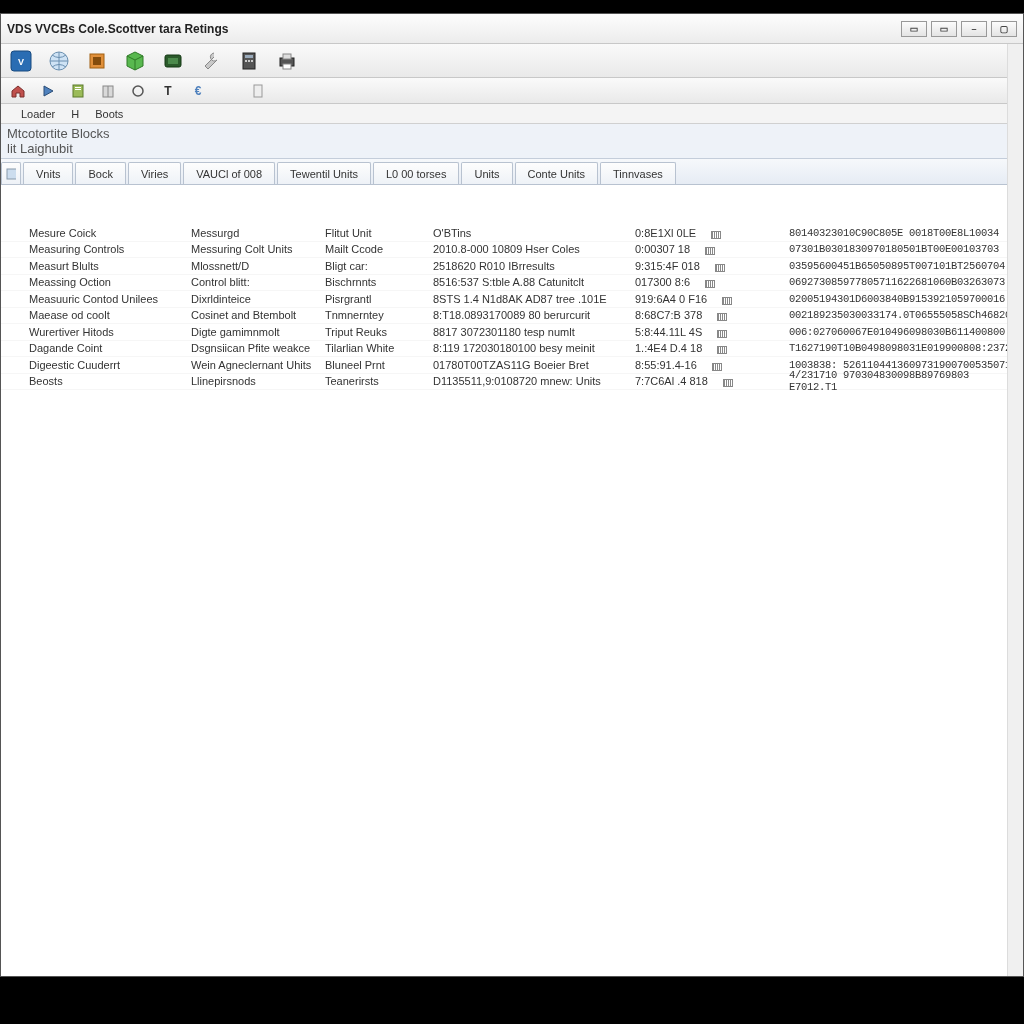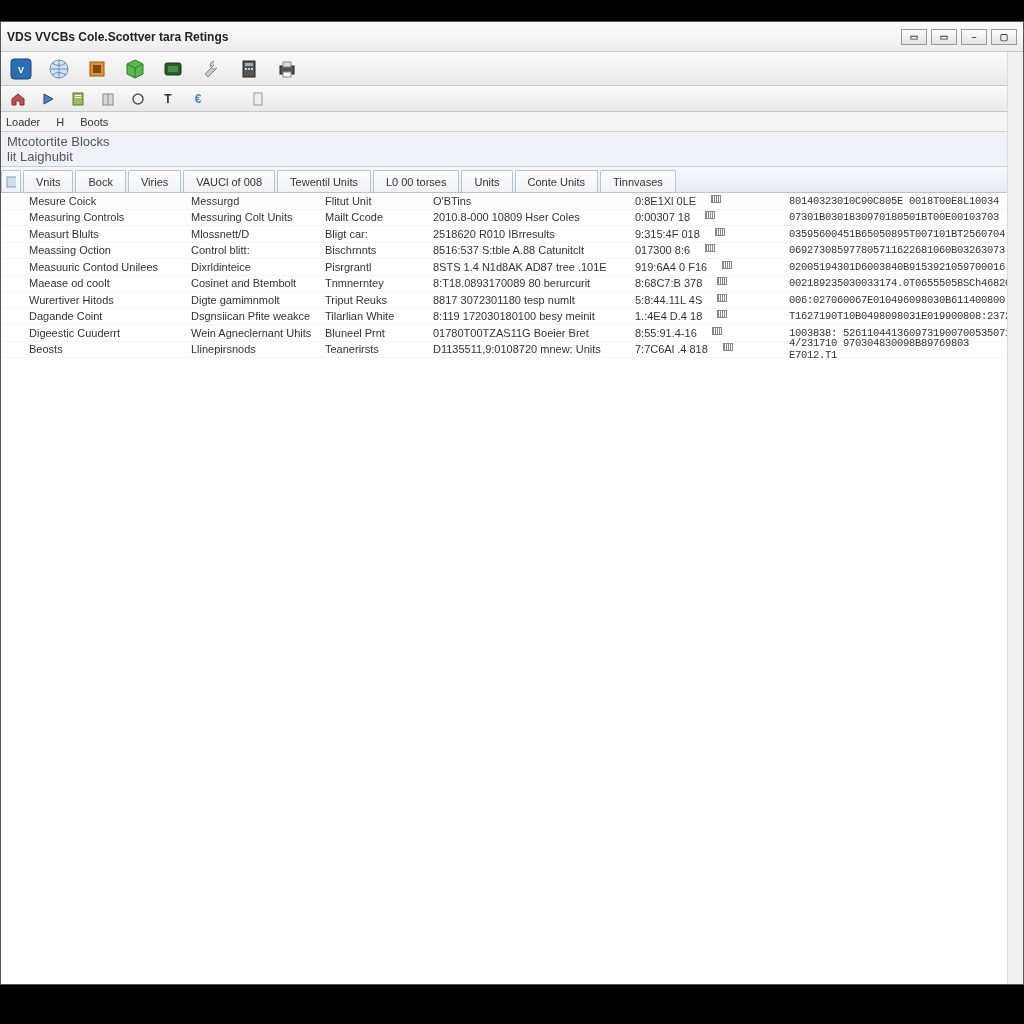--- a/index.html
+++ b/index.html
@@ -1,41 +1,41 @@
 <!DOCTYPE html>
 <html><head>
 <meta charset="utf-8">
 <style>
 * { margin: 0; padding: 0; box-sizing: border-box; font-family: Tahoma, "Segoe UI", sans-serif; }
 html, body { width: 1024px; height: 1024px; background: #000; overflow: hidden; }
-.outer { position: absolute; top: 21px; left: 0; width: 1024px; height: 964px; background: #f0f0f0; border: 1px solid #555; }
+.outer { position: absolute; top: 13px; left: 0; width: 1024px; height: 964px; background: #f0f0f0; border: 1px solid #555; }
 .titlebar { height: 30px; background: linear-gradient(#fdfdfd,#ececec); border-bottom: 1px solid #c8c8c8; display: flex; align-items: center; padding: 0 6px; font-size: 12px; color: #222; font-weight: bold; }
 .titlebar .spacer { flex: 1; }
 .win-btns { display: flex; gap: 4px; }
 .win-btn { width: 26px; height: 16px; border: 1px solid #999; background: linear-gradient(#fcfcfc,#e4e4e4); font-size: 9px; display: flex; align-items: center; justify-content: center; cursor: pointer; color: #444; }
 .toolbar1, .toolbar2 { background: linear-gradient(#fafafa,#e9e9e9); border-bottom: 1px solid #c8c8c8; display: flex; align-items: center; padding: 3px 8px; gap: 14px; }
 .toolbar1 { height: 34px; }
 .toolbar2 { height: 26px; gap: 12px; }
 .tb-icon { width: 24px; height: 24px; display: flex; align-items: center; justify-content: center; cursor: pointer; border-radius: 2px; }
 .tb-icon-sm { width: 18px; height: 18px; font-size: 12px; display: flex; align-items: center; justify-content: center; cursor: pointer; }
 svg { display: block; }
-.menubar { height: 20px; background: #f4f4f4; border-bottom: 1px solid #d0d0d0; display: flex; align-items: center; font-size: 11px; color: #333; padding: 0 5px; gap: 16px; }
+.menubar { height: 20px; background: #f4f4f4; border-bottom: 1px solid #d0d0d0; display: flex; align-items: center; font-size: 11px; color: #333; padding: 0 20px; gap: 16px; }
 .menubar span { cursor: pointer; }
 .context-strip { background: #eef2f8; border-bottom: 1px solid #c4cdda; font-size: 13px; color: #555; line-height: 15px; padding: 2px 6px; }
 .tabs { height: 26px; background: linear-gradient(#f6f8fb,#e6ecf4); border-bottom: 1px solid #b8c2d0; display: flex; align-items: flex-end; padding: 0 0; gap: 2px; }
 .tab { height: 22px; padding: 0 12px; font-size: 11px; color: #333; background: linear-gradient(#fdfdfd,#eef2f7); border: 1px solid #b8c2d0; border-bottom: none; display: flex; align-items: center; cursor: pointer; border-radius: 2px 2px 0 0; }
 .tab.sm-icon { padding: 0 4px; width: 20px; justify-content: center; }
 .section-head { height: 18px; background: #f9f9f9; border-bottom: 1px solid #e0e0e0; font-size: 11px; font-weight: bold; color: #222; padding: 2px 12px; }
-.grid { font-size: 11px; color: #333; }
+.grid { font-size: 11px; color: #333; margin-top: 40px; }
 .grid-row { display: flex; height: 16.5px; align-items: center; padding: 0 0 0 28px; border-bottom: 1px solid #f6f6f6; }
 .c0 { width: 162px; }
 .c1 { width: 134px; }
 .c2 { width: 108px; }
 .c3 { width: 202px; }
-.c4 { width: 154px; display: flex; align-items: flex-start; gap: 15px; }
+.c4 { width: 154px; display: flex; align-items: flex-end; gap: 15px; }
 .c5 { flex: 1; font-family: "Courier New", monospace; letter-spacing: -0.3px; font-size: 10.5px; color: #333; }
 .mini-glyph { width: 10px; height: 8px; background: repeating-linear-gradient(90deg,#888,#888 1px,#fff 1px,#fff 2px); border: 1px solid #888; display: inline-block; }
 .content-area { position: absolute; top: 0; left: 0; right: 0; bottom: 0; background: #fff; overflow: hidden; }
 .main-wrap { position: relative; height: calc(100% - 30px); }
 .scroll-edge { position: absolute; right: 0; top: 0; width: 16px; height: 100%; background: #f0f0f0; border-left: 1px solid #dcdcdc; }
 .bottom-black { position: absolute; left: 0; right: 0; bottom: 0; height: 30px; background: #000; }
 </style>
 </head>
 <body>
 

